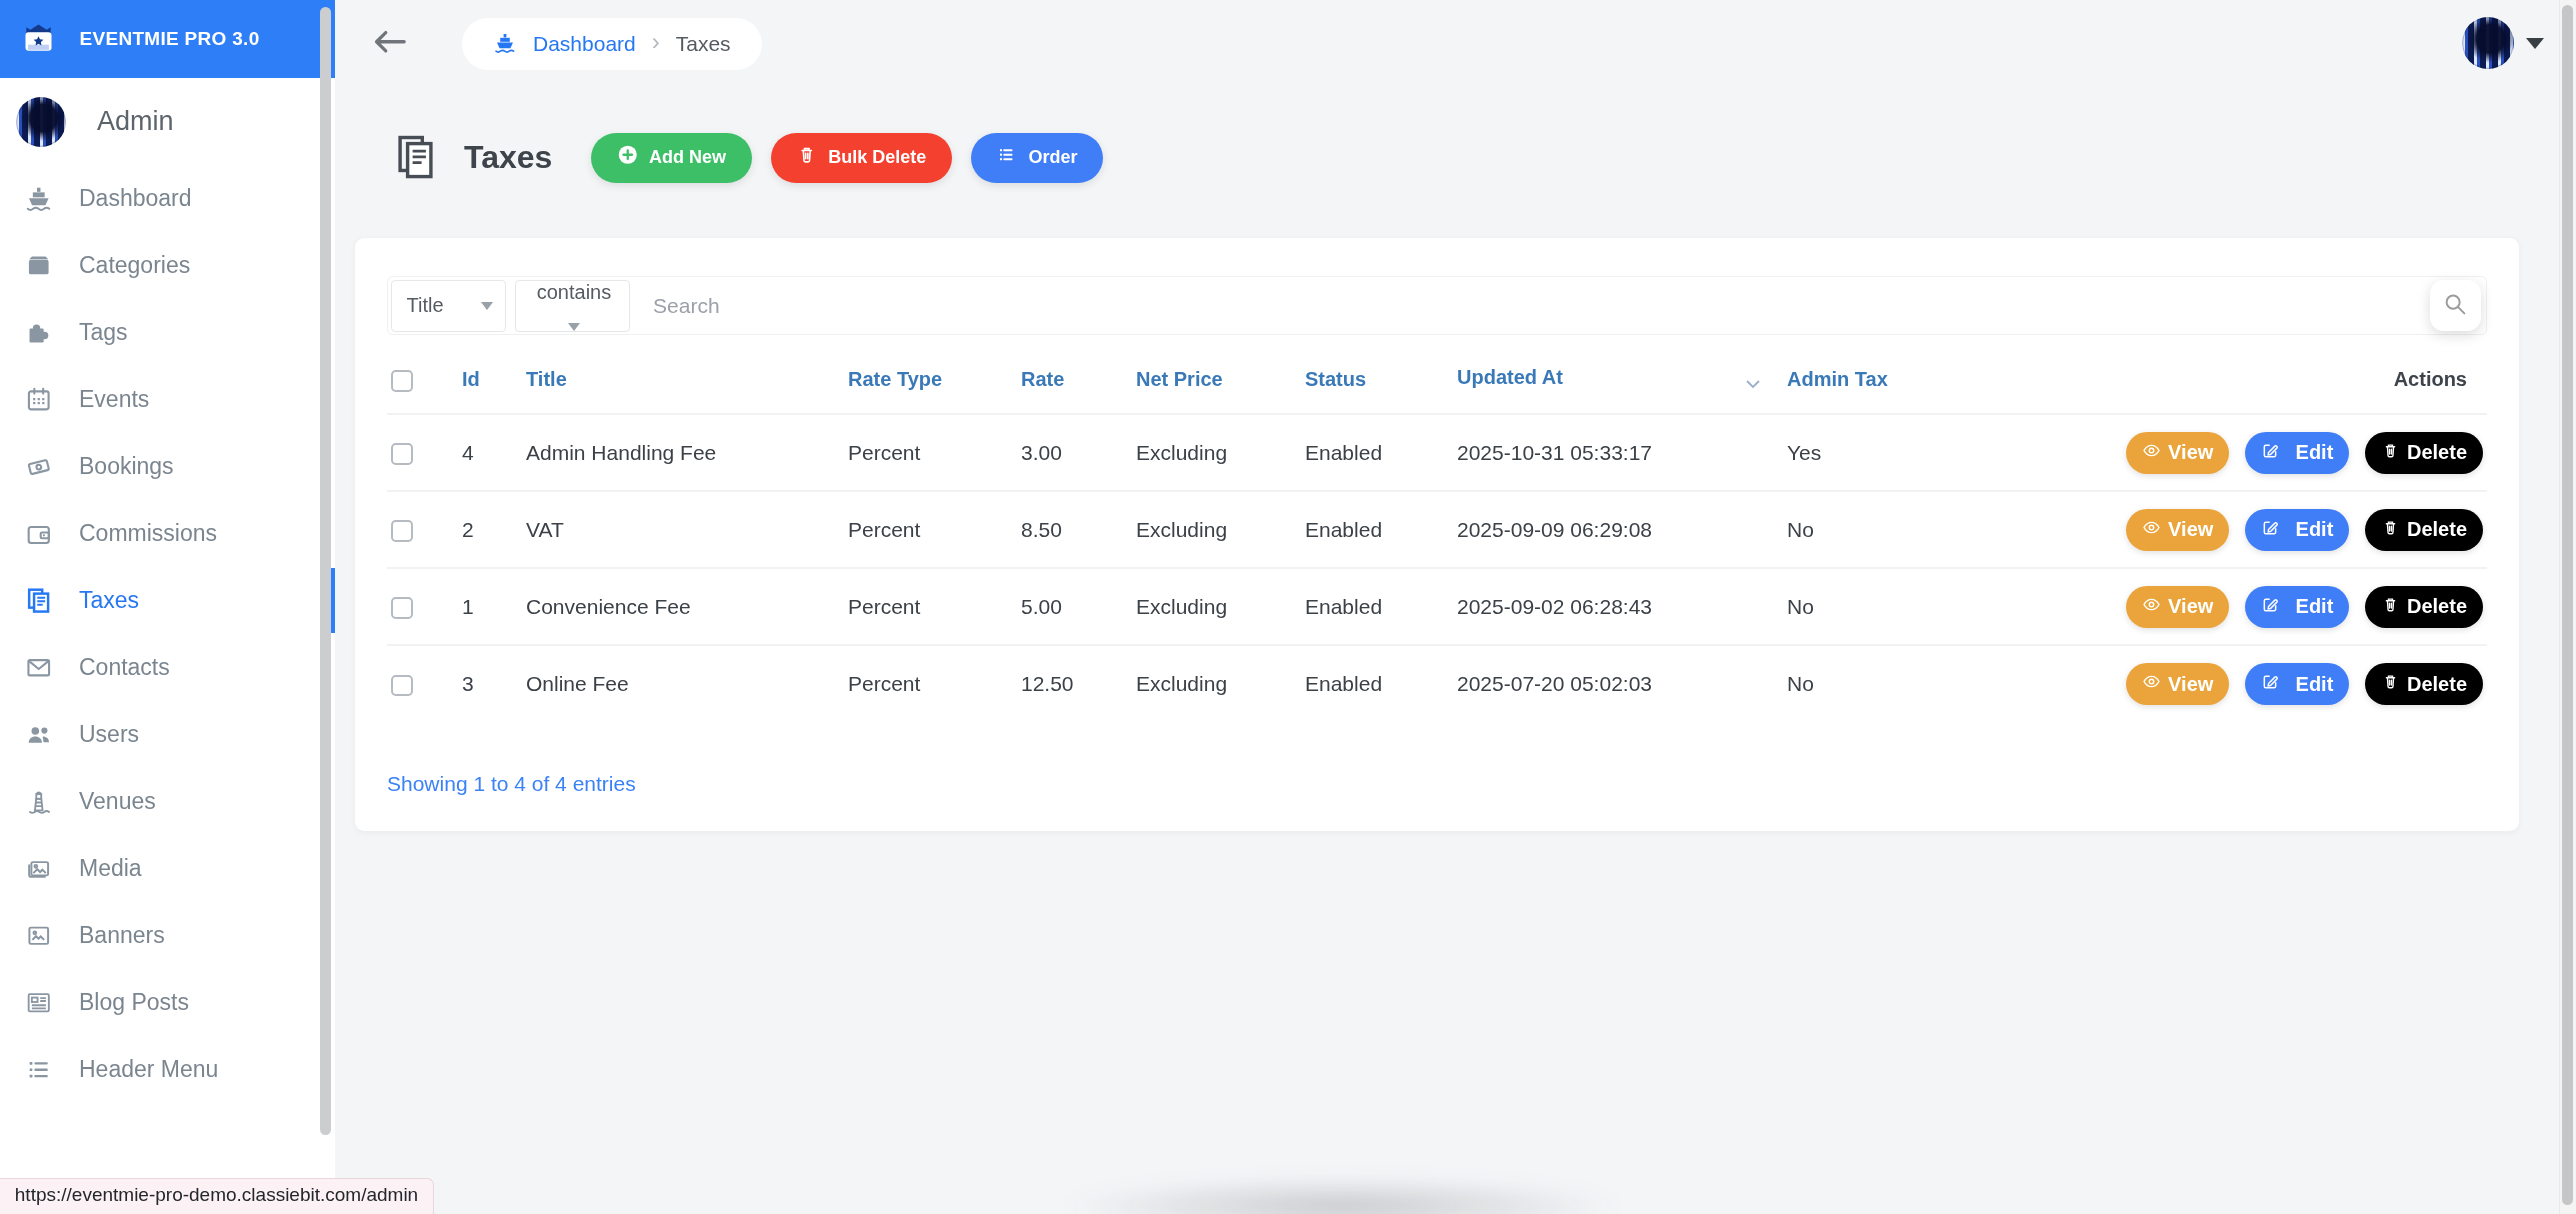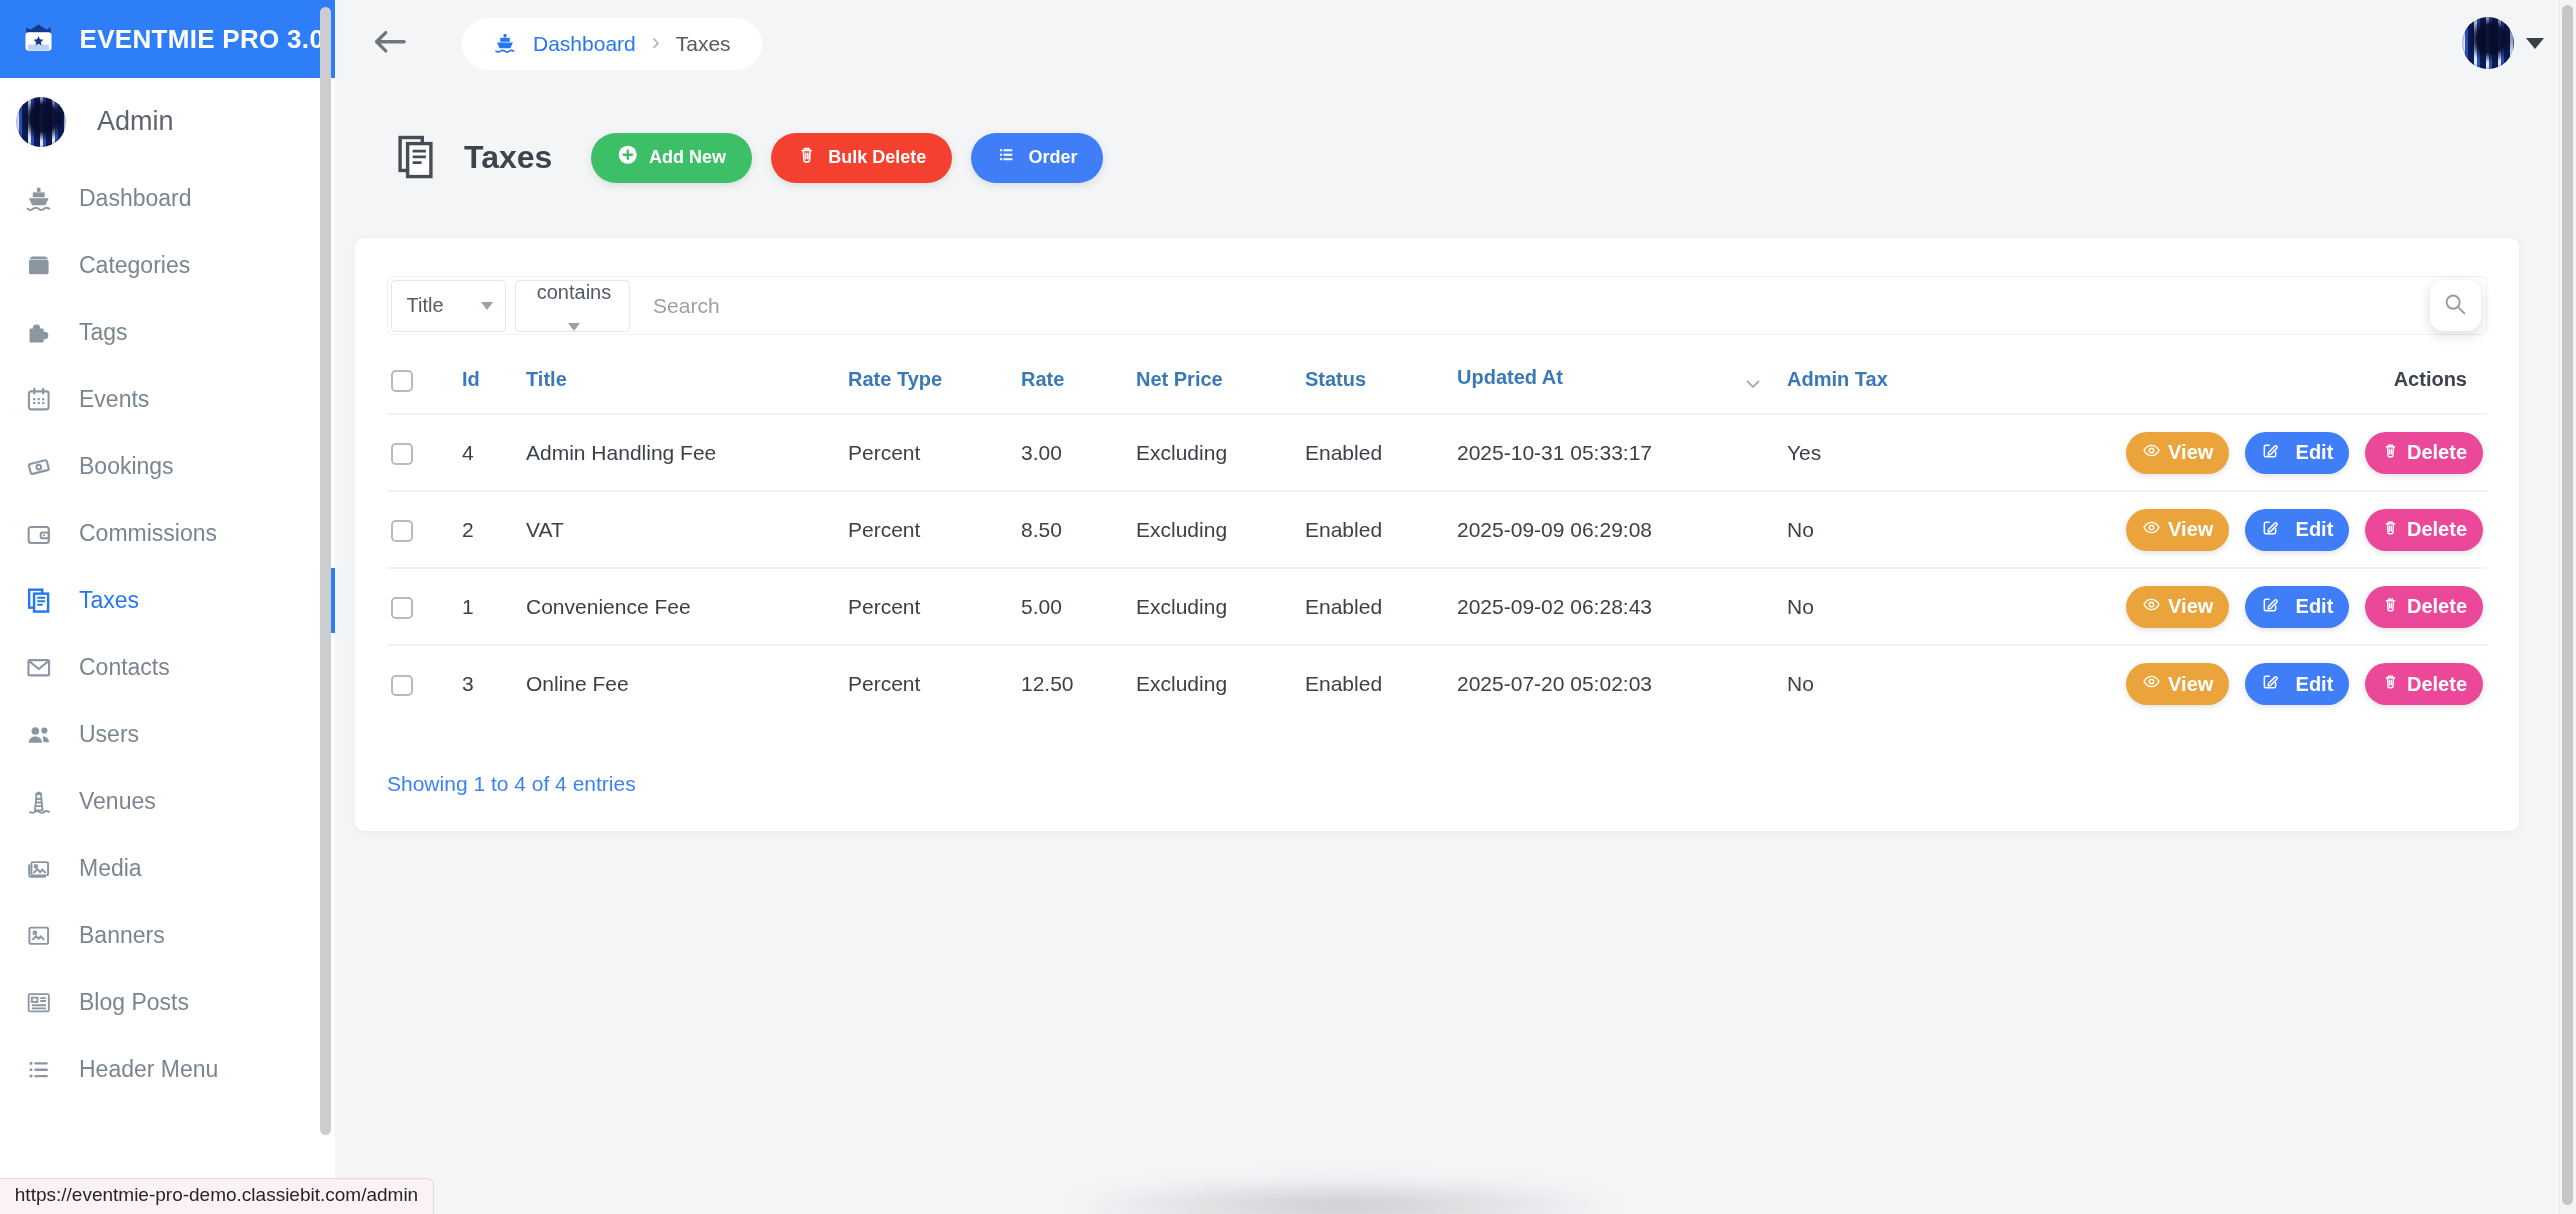--- a/index.html
+++ b/index.html
@@ -3,21 +3,21 @@
 <meta charset="utf-8">
 <style>
   * { box-sizing: border-box; margin: 0; padding: 0; }
   html,body { width:2576px; height:1214px; overflow:hidden; }
   body { font-family:"Liberation Sans", sans-serif; background:#f4f5f7; position:relative; }
 
   
   .sidebar { position:fixed; left:0; top:0; bottom:0; width:335px; background:#fff; z-index:5; }
   .brand { height:78px; background:#2e7ef7; display:flex; align-items:center; padding-left:19px; gap:21.5px; cursor:pointer; }
   .brand svg { width:39px; height:39px; }
-  .brand-name { color:#fff; font-size:26px; font-weight:700; letter-spacing:0.3px; }
+  .brand-name { color:#fff; font-size:19px; font-weight:700; letter-spacing:0.3px; }
   .admin { height:87px; display:flex; align-items:center; padding-left:16px; gap:31px; cursor:pointer; }
   .avatar-img { border-radius:50%; background:
       radial-gradient(circle at 55% 42%, rgba(6,12,45,.96) 0 34%, rgba(6,12,45,0) 58%),
       repeating-linear-gradient(90deg,#dfe8fb 0 3.4px,#2a50bd 3.4px 6px,#0b1c55 6px 12px);
       box-shadow: inset 0 0 0 1.3px rgba(10,20,60,.25); }
   .admin .avatar-img { width:50px; height:50px; }
   .admin-name { font-size:27px; color:#5d646b; }
   .menu { }
   .menu-item { height:67px; display:flex; align-items:center; padding-left:23px; position:relative; cursor:pointer; }
   .mi { width:32px; display:flex; justify-content:center; color:#8a96a2; }
@@ -68,21 +68,21 @@
   .tax-table th.c-check, .tax-table td.c-check { padding-left:4px; width:56px; }
   .tax-table td { height:77px; border-top:2px solid #f1f2f3; padding-left:19px; }
   .c-id { width:64px; } .c-title { width:322px; } .c-rtype { width:173px; } .c-rate { width:115px; }
   .c-net { width:169px; } .c-status { width:152px; } .c-upd { width:330px; } .c-atax { width:168px; }
   th.c-actions { text-align:right; color:#3e444b; padding-right:20px; }
   td.c-actions { text-align:right; padding-right:4px; white-space:nowrap; }
   .sort-caret { float:right; margin:5.4px 6.7px 0 0; }
   .cb { display:inline-block; width:21.5px; height:21.5px; border:2px solid #b5bbc1; border-radius:4.7px; background:#fff; cursor:pointer; vertical-align:middle; }
   .abtn { height:42px; border-radius:21px; display:inline-flex; align-items:center; gap:7.4px; padding:0 16px; font-size:20px; font-weight:700; color:#fff; border:none; cursor:pointer; margin-left:9.4px; box-shadow:0 2px 6px rgba(0,0,0,.12); font-family:inherit; }
   .abtn svg { width:19px; height:19px; }
-  .abtn.view { background:#eaa43b; } .abtn.edit { background:#3f7ef7;gap:16px; } .abtn.del { background:#ec4899;justify-content:flex-end; }
+  .abtn.view { background:#eaa43b; } .abtn.edit { background:#3f7ef7;gap:16px; } .abtn.del { background:#000000;justify-content:flex-end; }
   .summary { margin-top:50px; font-size:21px; color:#3b82f6; }
 
   
   .status-tip { position:fixed; left:0; bottom:0; background:#fcf1f5; border:1.3px solid #e8d6dd; border-left:none; border-bottom:none; border-top-right-radius:6.7px; padding:5.4px 14.8px 8px; font-size:19px; color:#23262a; z-index:20; }
   .bottom-shadow { position:fixed; left:1047px; bottom:-20px; width:590px; height:56px; background:radial-gradient(ellipse at center, rgba(50,55,65,.24), rgba(50,55,65,0) 68%); filter:blur(9.4px); z-index:4; }
   .page-scroll-track { position:fixed; right:0; top:0; bottom:0; width:17.4px; background:#f4f4f5; border-left:1.3px solid #e9e9ea; z-index:30; }
   .page-scroll-thumb { position:fixed; right:2.7px; top:5.4px; bottom:9.4px; width:11.4px; background:#c5c6c8; border-radius:6px; z-index:31; cursor:pointer; }
 </style>
 </head>
 <body>

